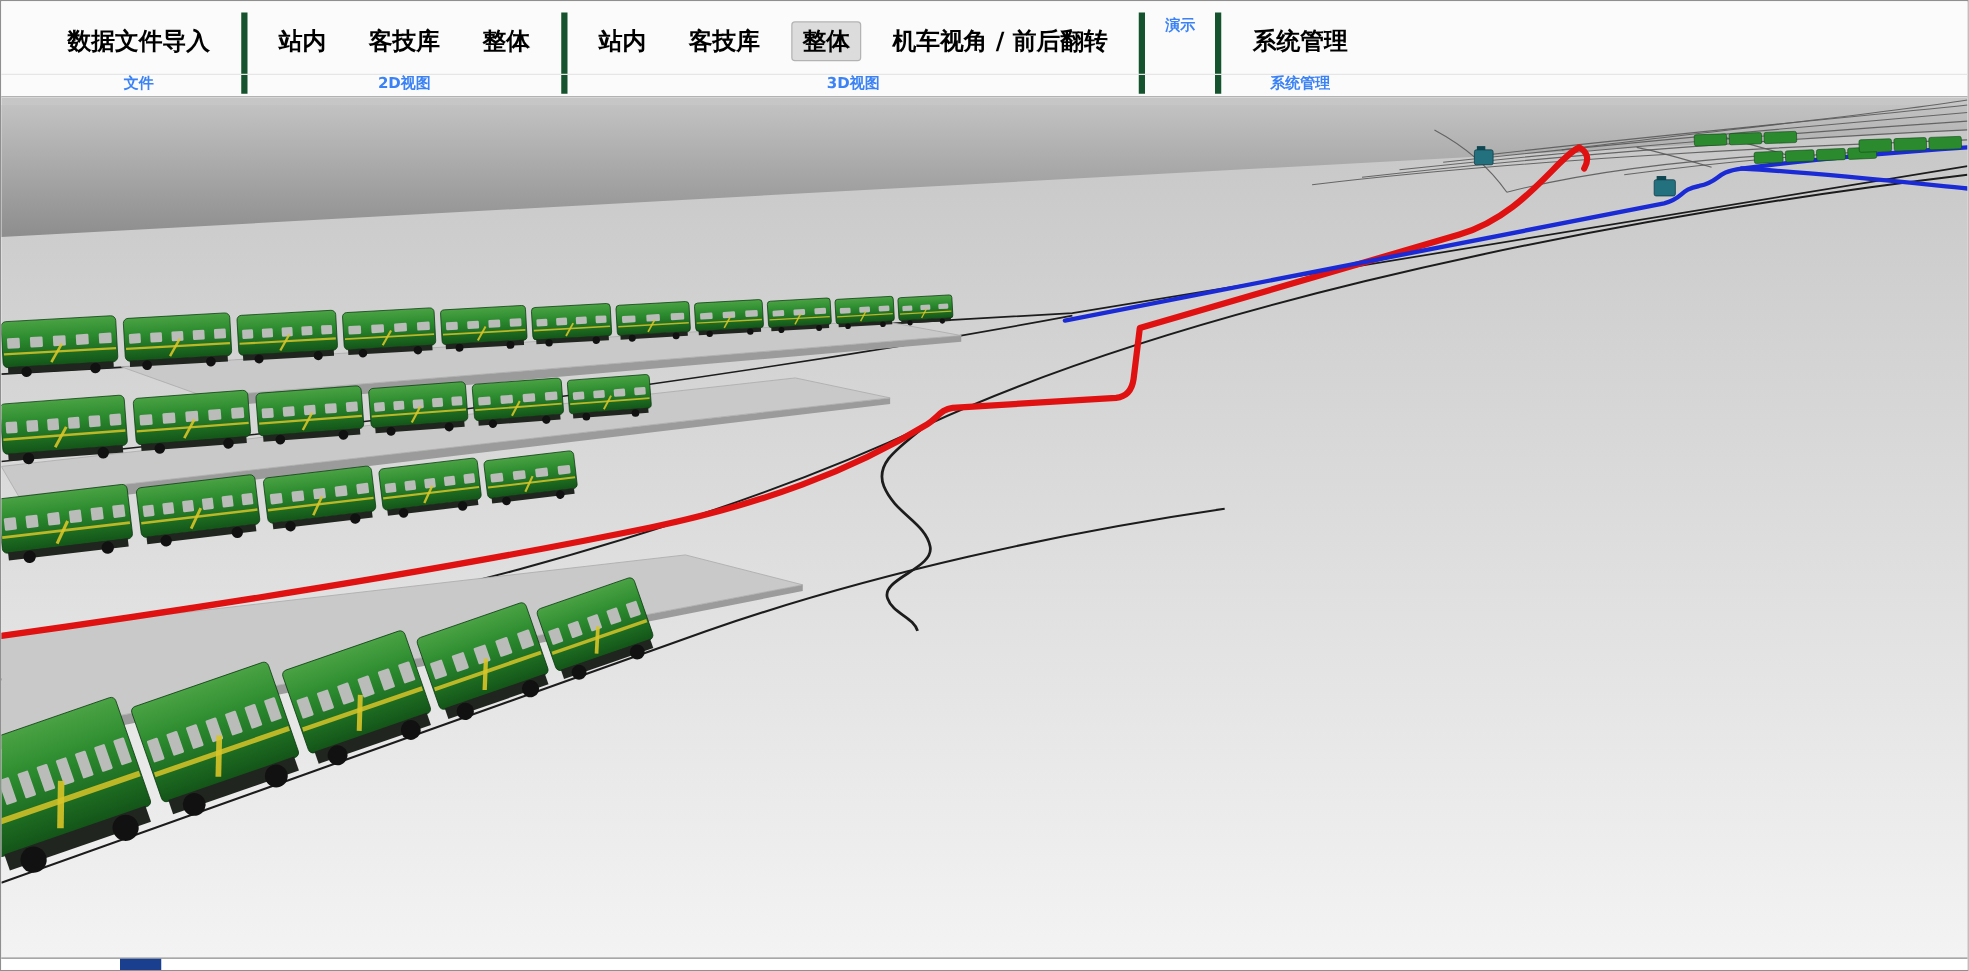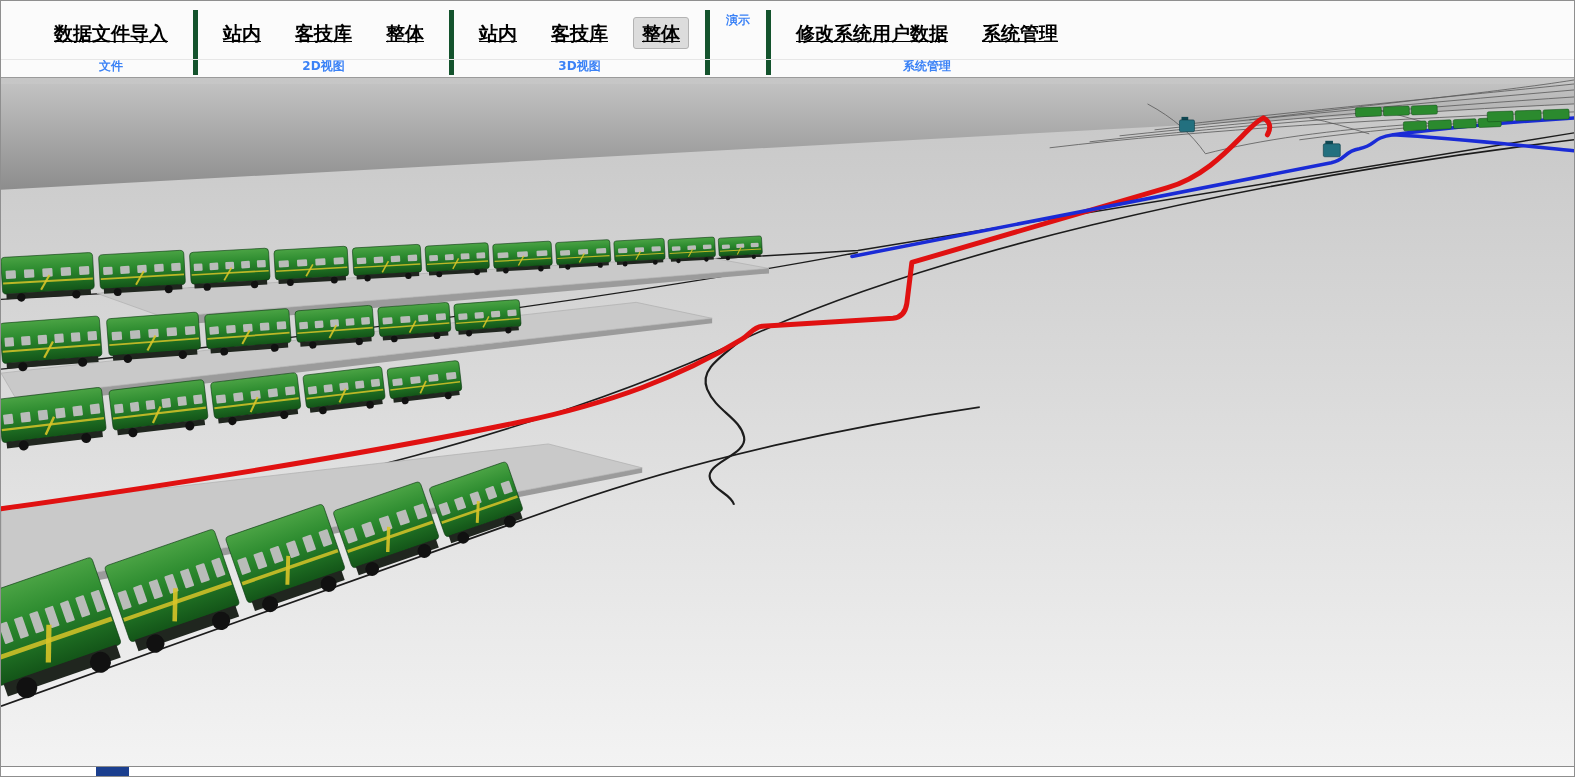--- a/index.html
+++ b/index.html
@@ -6,21 +6,21 @@
   html,body { width: 1575px; height: 777px; overflow: hidden; }
   body { font-family: "DejaVu Sans", "Liberation Sans", sans-serif; background: #ffffff; }
 
   .window { width: 1575px; height: 777px; border: 1px solid #8f8f8f; display: flex; flex-direction: column; background: #fff; }
 
   .toolbar { height: 77px; background: #fbfbfb; position: relative; padding: 9px 0 0 28px; border-bottom: 1px solid #9a9a9a; }
   .toolbar::after { content: ""; position: absolute; left: 0; right: 0; top: 58px; border-top: 1px solid #e6e6e6; }
   .tb-groups { display: flex; }
   .tb-group { display: flex; flex-direction: column; align-items: center; padding: 0 16px; }
   .tb-group + .tb-group { border-left: 5px solid #14532d; }
-  .tb-row { display: flex; align-items: center; gap: 16px; height: 46px; text-decoration: underline; }
+  .tb-row { display: flex; align-items: center; gap: 16px; height: 46px; }
   .tb-btn { font-weight: 700; font-size: 19px; color: #000; padding: 4px 8px; border: 1px solid transparent; border-radius: 3px; white-space: nowrap; cursor: default; line-height: 1.2; }
   .tb-btn.pressed { background: #dcdcdc; border-color: #b3b3b3; }
   .tb-label { font-size: 12px; font-weight: 700; color: #3b82f6; margin-top: 2px; white-space: nowrap; }
 
   .viewport { flex: 1; position: relative; overflow: hidden; background: #e8e8e8; }
   .viewport svg { display: block; width: 100%; height: 100%; }
 
   .bottombar { height: 10px; background: #ffffff; border-top: 1px solid #8a8a8a; position: relative; }
   .chip { position: absolute; left: 95px; top: 0; width: 33px; height: 9px; background: #1b3f8f; }
 </style>
@@ -43,29 +43,29 @@
             <div class="tb-btn">客技库</div>
             <div class="tb-btn">整体</div>
           </div>
           <div class="tb-label">2D视图</div>
         </div>
         <div class="tb-group">
           <div class="tb-row">
             <div class="tb-btn">站内</div>
             <div class="tb-btn">客技库</div>
             <div class="tb-btn pressed">整体</div>
+            <div class="tb-btn">机车视角 / 前后翻转</div>
           </div>
           <div class="tb-label">3D视图</div>
         </div>
         <div class="tb-group">
           <div class="tb-label">演示</div>
         </div>
         <div class="tb-group">
           <div class="tb-row">
-            <div class="tb-btn">修改系统用户数据</div>
             <div class="tb-btn">系统管理</div>
           </div>
           <div class="tb-label">系统管理</div>
         </div>
       </div>
   </div>
 
   <div class="viewport">
     <svg id="scene" viewBox="0 0 1575 690" preserveAspectRatio="none">
         <defs>

